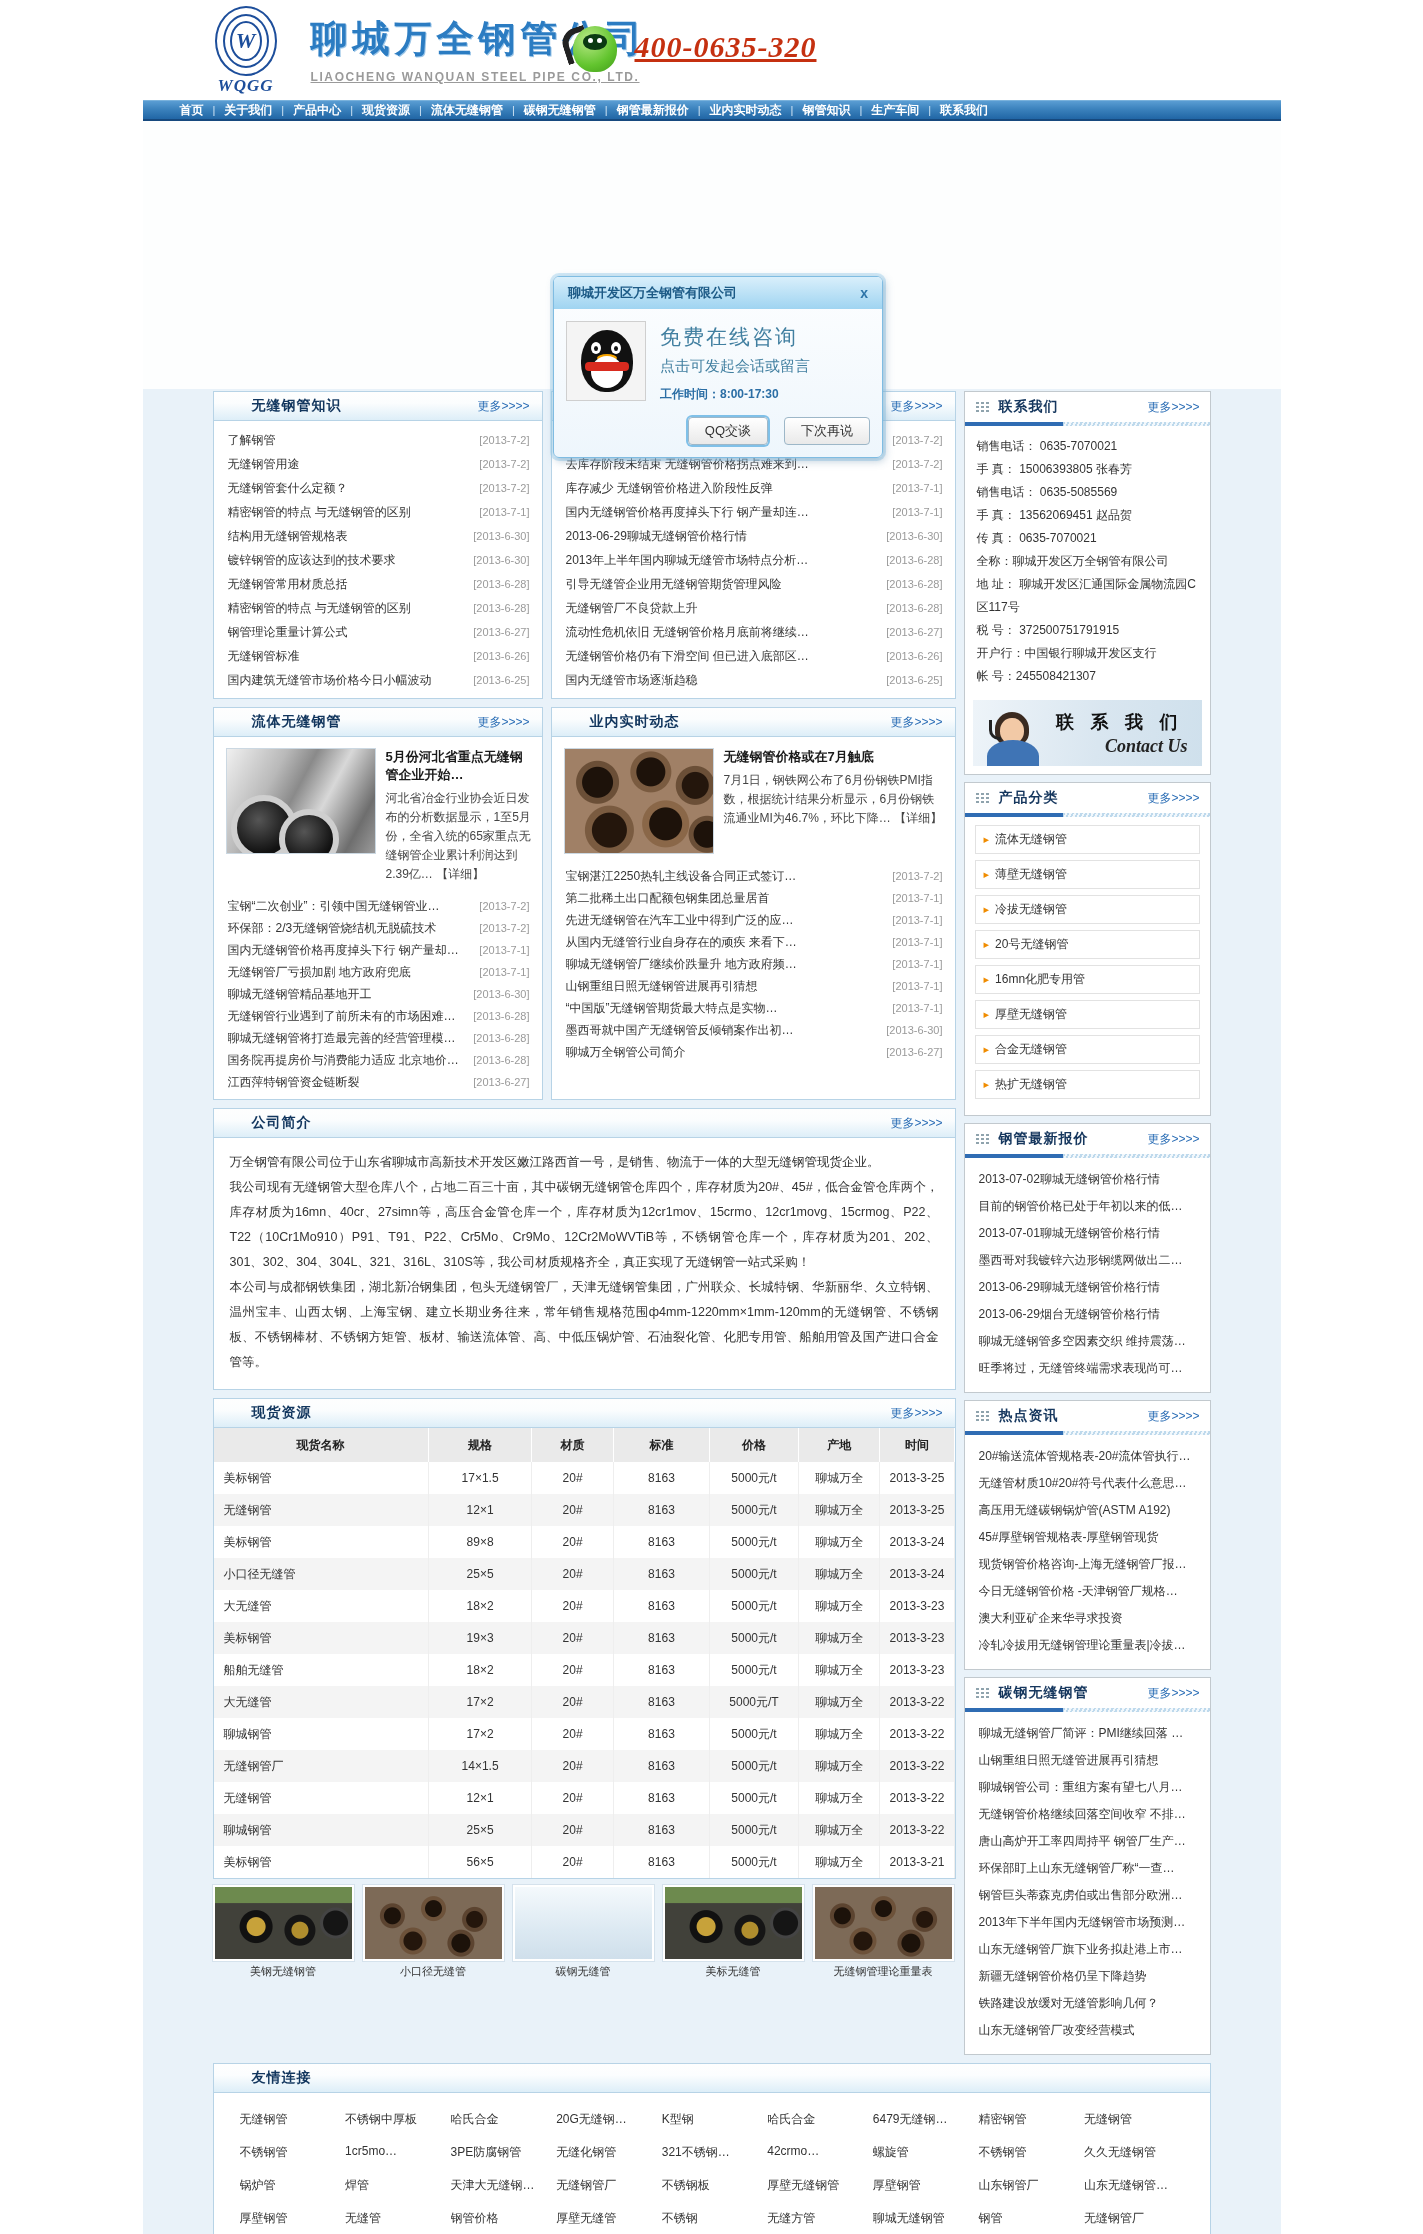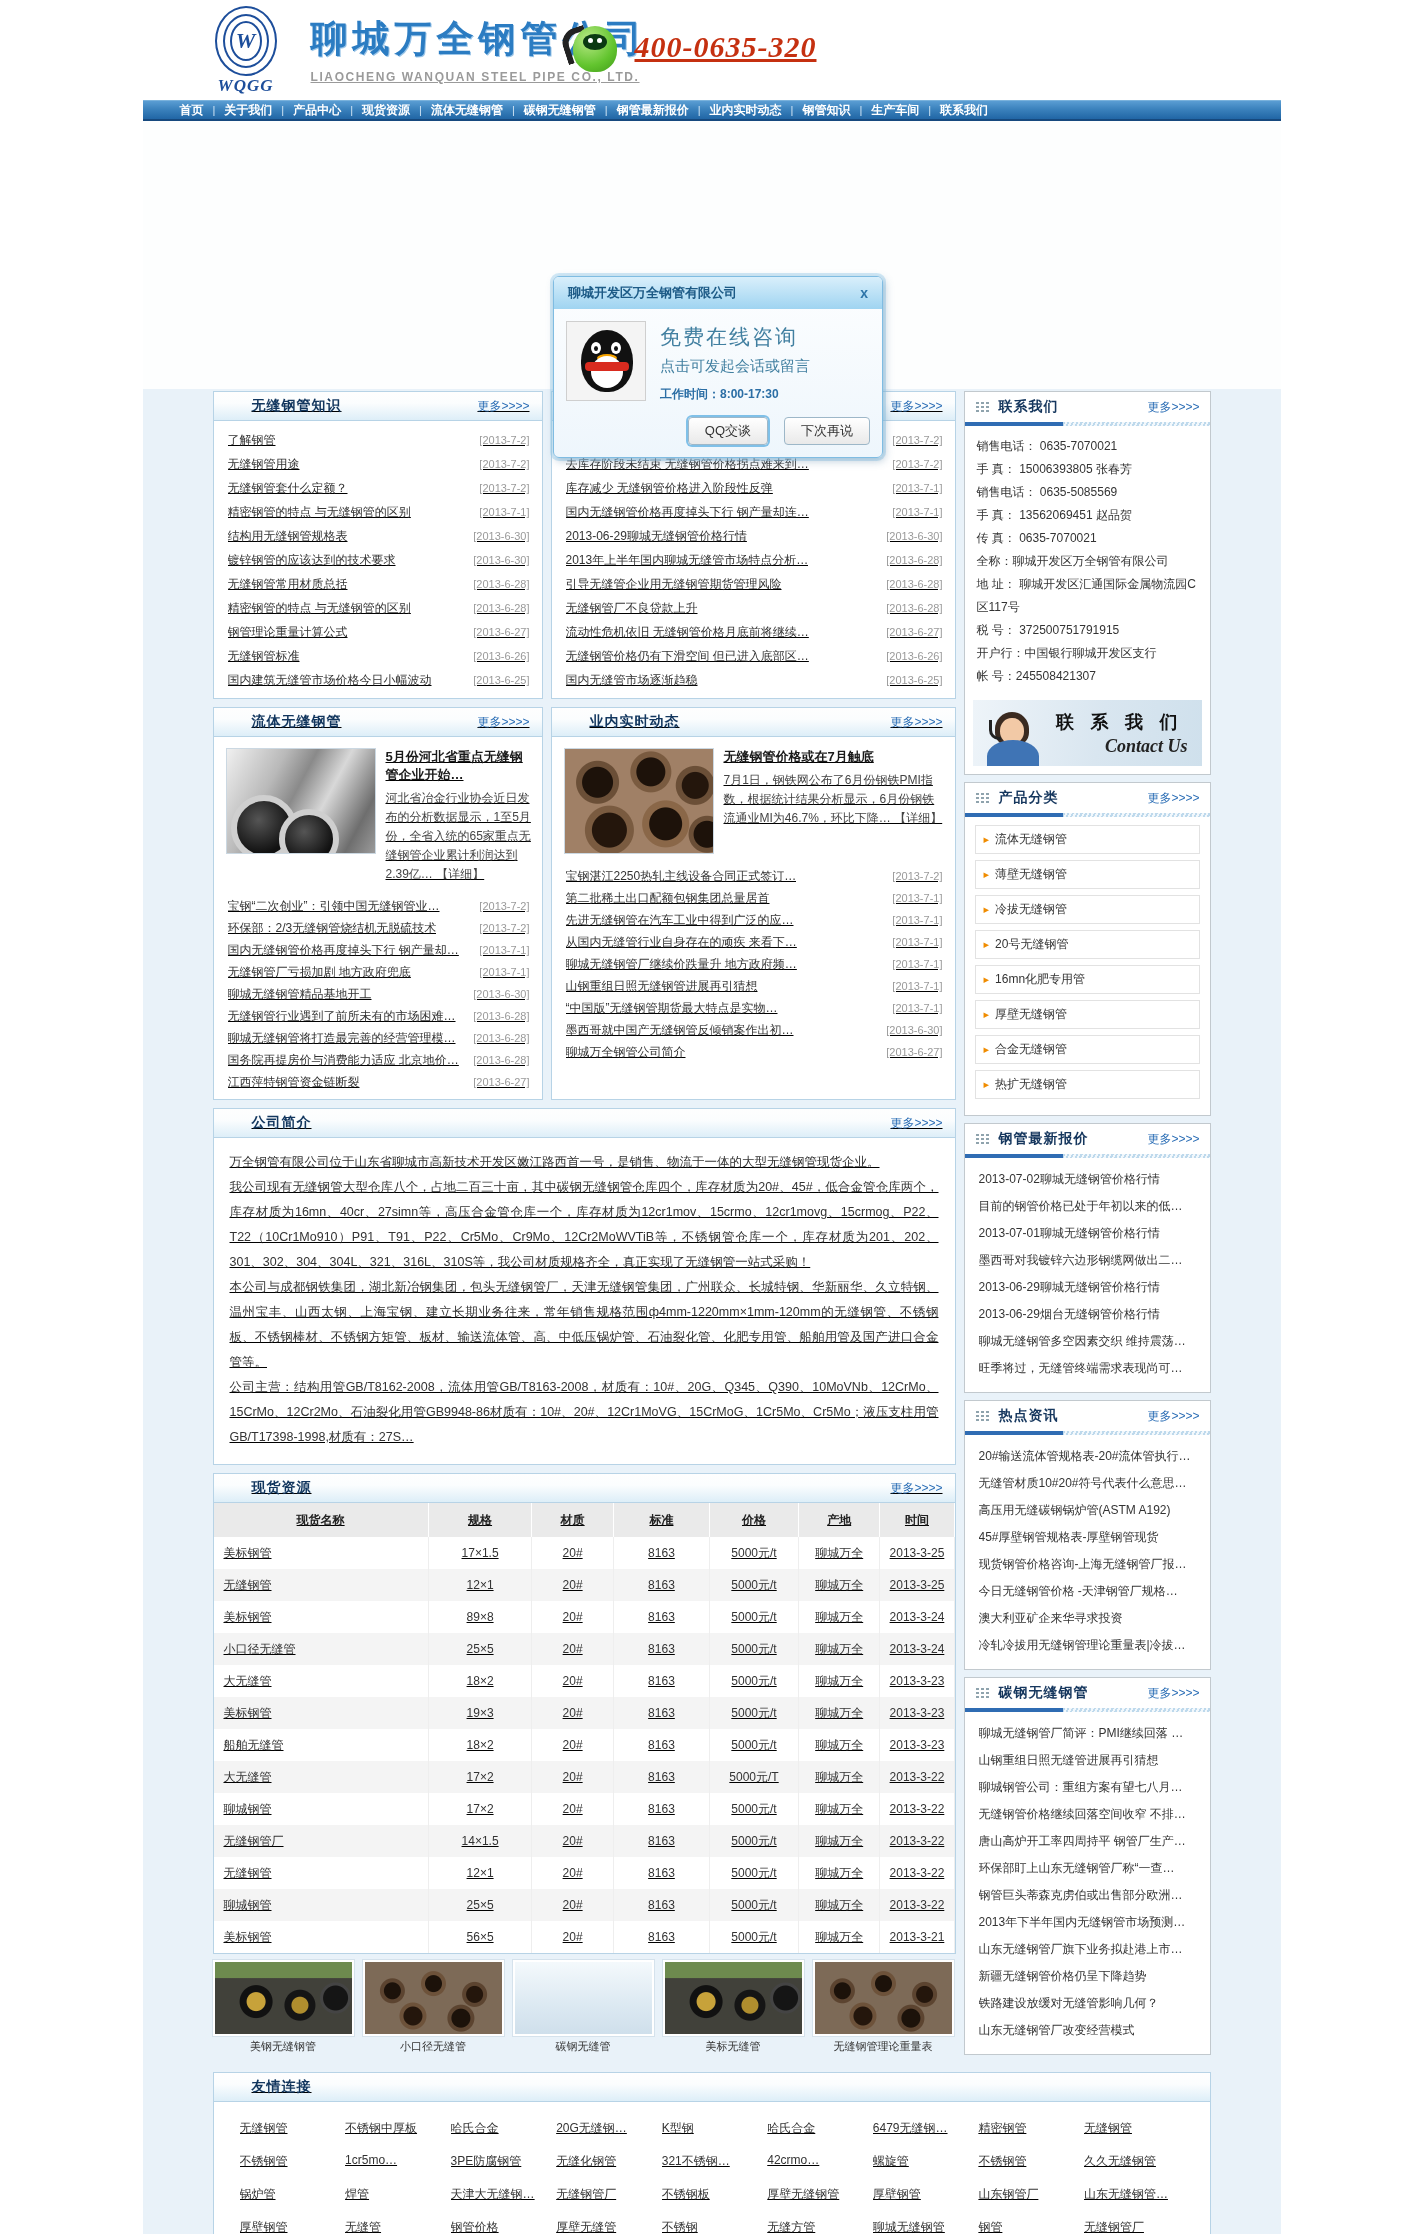--- a/index.html
+++ b/index.html
@@ -37,21 +37,21 @@
 
   
   .banner { height:268px; background:#fdfefe; }
   .content { background:#e9f2f9; padding:2px 70px 14px 70px; }
   .cols { display:flex; gap:8px; }
   .main-left { width:743px; }
   .main-right { width:247px; display:flex; flex-direction:column; gap:7px; }
   .lrow { display:flex; gap:8px; margin-bottom:8px; }
 
   
-  .box { background:#fff; border:1px solid #b7d3e6;text-decoration:underline; }
+  .box { background:#fff; border:1px solid #b7d3e6; }
   .box-hd { height:29px; background:linear-gradient(#fefefe,#fbfdfe 40%,#ddeef8); border-bottom:1px solid #b7d3e6; display:flex; align-items:center; justify-content:space-between; padding:0 12px 0 38px; }
   .box-title { font-size:14px; font-weight:bold; color:#12365e; letter-spacing:1px; }
   .more { font-size:12px; color:#2a6db5; }
 
   .news-list { padding:7px 12px 6px 14px; }
   .news-list li { height:24px; display:flex; justify-content:space-between; align-items:center; overflow:hidden; cursor:pointer; }
   .news-list .t { font-size:12px; color:#333; white-space:nowrap; overflow:hidden; }
   .news-list .d { font-size:11px; color:#9a9a9a; flex:none; }
   .news-list.tight li { height:22px; }
 
@@ -450,21 +450,20 @@
         <section class="box" style="margin-bottom:8px">
           <div class="box-hd">
             <span class="box-title">公司简介</span>
             <a class="more">更多&gt;&gt;&gt;&gt;</a>
           </div>
           <div class="about-body">
 
           <p>万全钢管有限公司位于山东省聊城市高新技术开发区嫩江路西首一号，是销售、物流于一体的大型无缝钢管现货企业。</p>
               <p>我公司现有无缝钢管大型仓库八个，占地二百三十亩，其中碳钢无缝钢管仓库四个，库存材质为20#、45#，低合金管仓库两个，库存材质为16mn、40cr、27simn等，高压合金管仓库一个，库存材质为12cr1mov、15crmo、12cr1movg、15crmog、P22、T22（10Cr1Mo910）P91、T91、P22、Cr5Mo、Cr9Mo、12Cr2MoWVTiB等，不锈钢管仓库一个，库存材质为201、202、301、302、304、304L、321、316L、310S等，我公司材质规格齐全，真正实现了无缝钢管一站式采购！</p>
               <p>本公司与成都钢铁集团，湖北新冶钢集团，包头无缝钢管厂，天津无缝钢管集团，广州联众、长城特钢、华新丽华、久立特钢、温州宝丰、山西太钢、上海宝钢、建立长期业务往来，常年销售规格范围ф4mm-1220mm×1mm-120mm的无缝钢管、不锈钢板、不锈钢棒材、不锈钢方矩管、板材、输送流体管、高、中低压锅炉管、石油裂化管、化肥专用管、船舶用管及国产进口合金管等。</p>
-              <p>公司主营：结构用管GB/T8162-2008，流体用管GB/T8163-2008，材质有：10#、20G、Q345、Q390、10MoVNb、12CrMo、15CrMo、12Cr2Mo、石油裂化用管GB9948-86材质有：10#、20#、12Cr1MoVG、15CrMoG、1Cr5Mo、Cr5Mo；液压支柱用管 GB/T17398-1998,材质有：27S…</p>
             </div>
         </section>
 
         <section class="box">
           <div class="box-hd">
             <span class="box-title">现货资源</span>
             <a class="more">更多&gt;&gt;&gt;&gt;</a>
           </div>
           <table class="stock-table">
             <thead>

